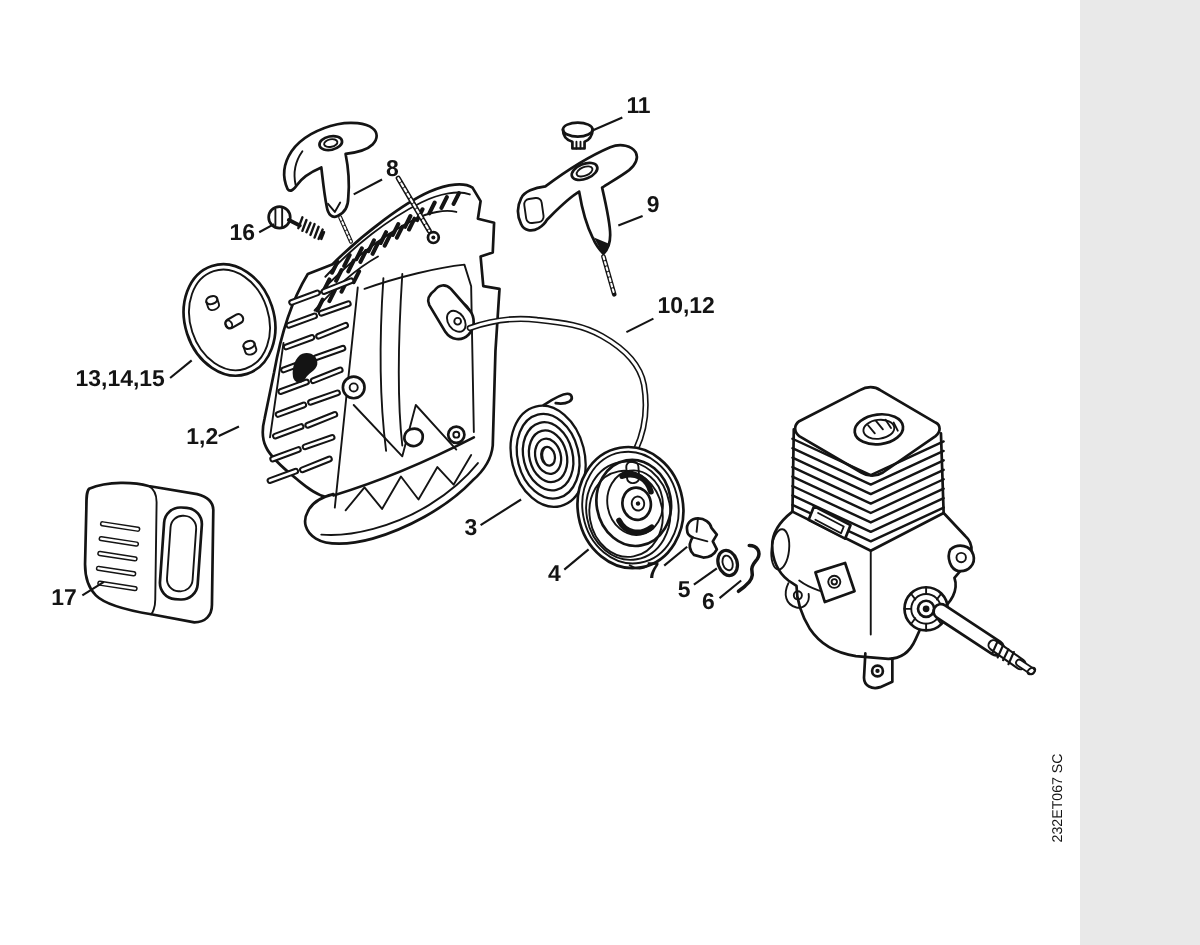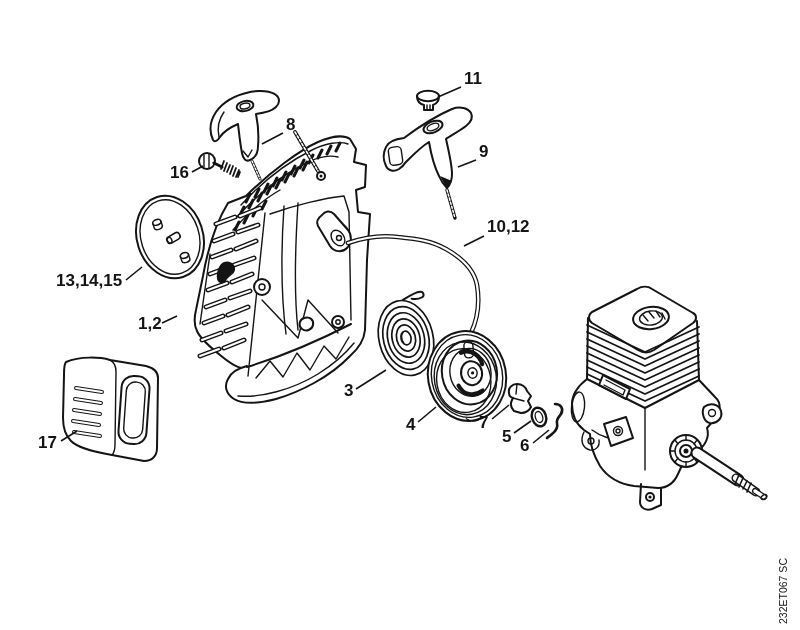--- a/index.html
+++ b/index.html
@@ -1,18 +1,18 @@
 <!DOCTYPE html>
 <html style="--line: #141414; --bg: #ffffff;"><head>
 <meta charset="utf-8">
 <style>
   :root{ --line:#141414; --bg:#ffffff; }
   html,body{margin:0;padding:0;background:#e9e9e9;}
   .stage{
-    position:relative;width:800px;height:630px;background:var(--bg);
+    position:relative;width:720px;height:630px;background:var(--bg);
     overflow:hidden;font-family:"Liberation Sans",sans-serif;
   }
   svg{position:absolute;inset:0;display:block;}
   .ln {fill:none;stroke:var(--line);stroke-width:2;stroke-linecap:round;stroke-linejoin:round;}
   .lnf{fill:#fff;stroke:var(--line);stroke-width:2;stroke-linecap:round;stroke-linejoin:round;}
   .tn {fill:none;stroke:var(--line);stroke-width:1.4;stroke-linecap:round;stroke-linejoin:round;}
   .fl {fill:var(--line);stroke:none;}
   .wh {fill:none;stroke:#fff;stroke-linecap:round;stroke-linejoin:round;}
   .callout-line{stroke:var(--line);stroke-width:1.6;}
   text.co{font:700 17px "Liberation Sans",sans-serif;fill:var(--line);}

